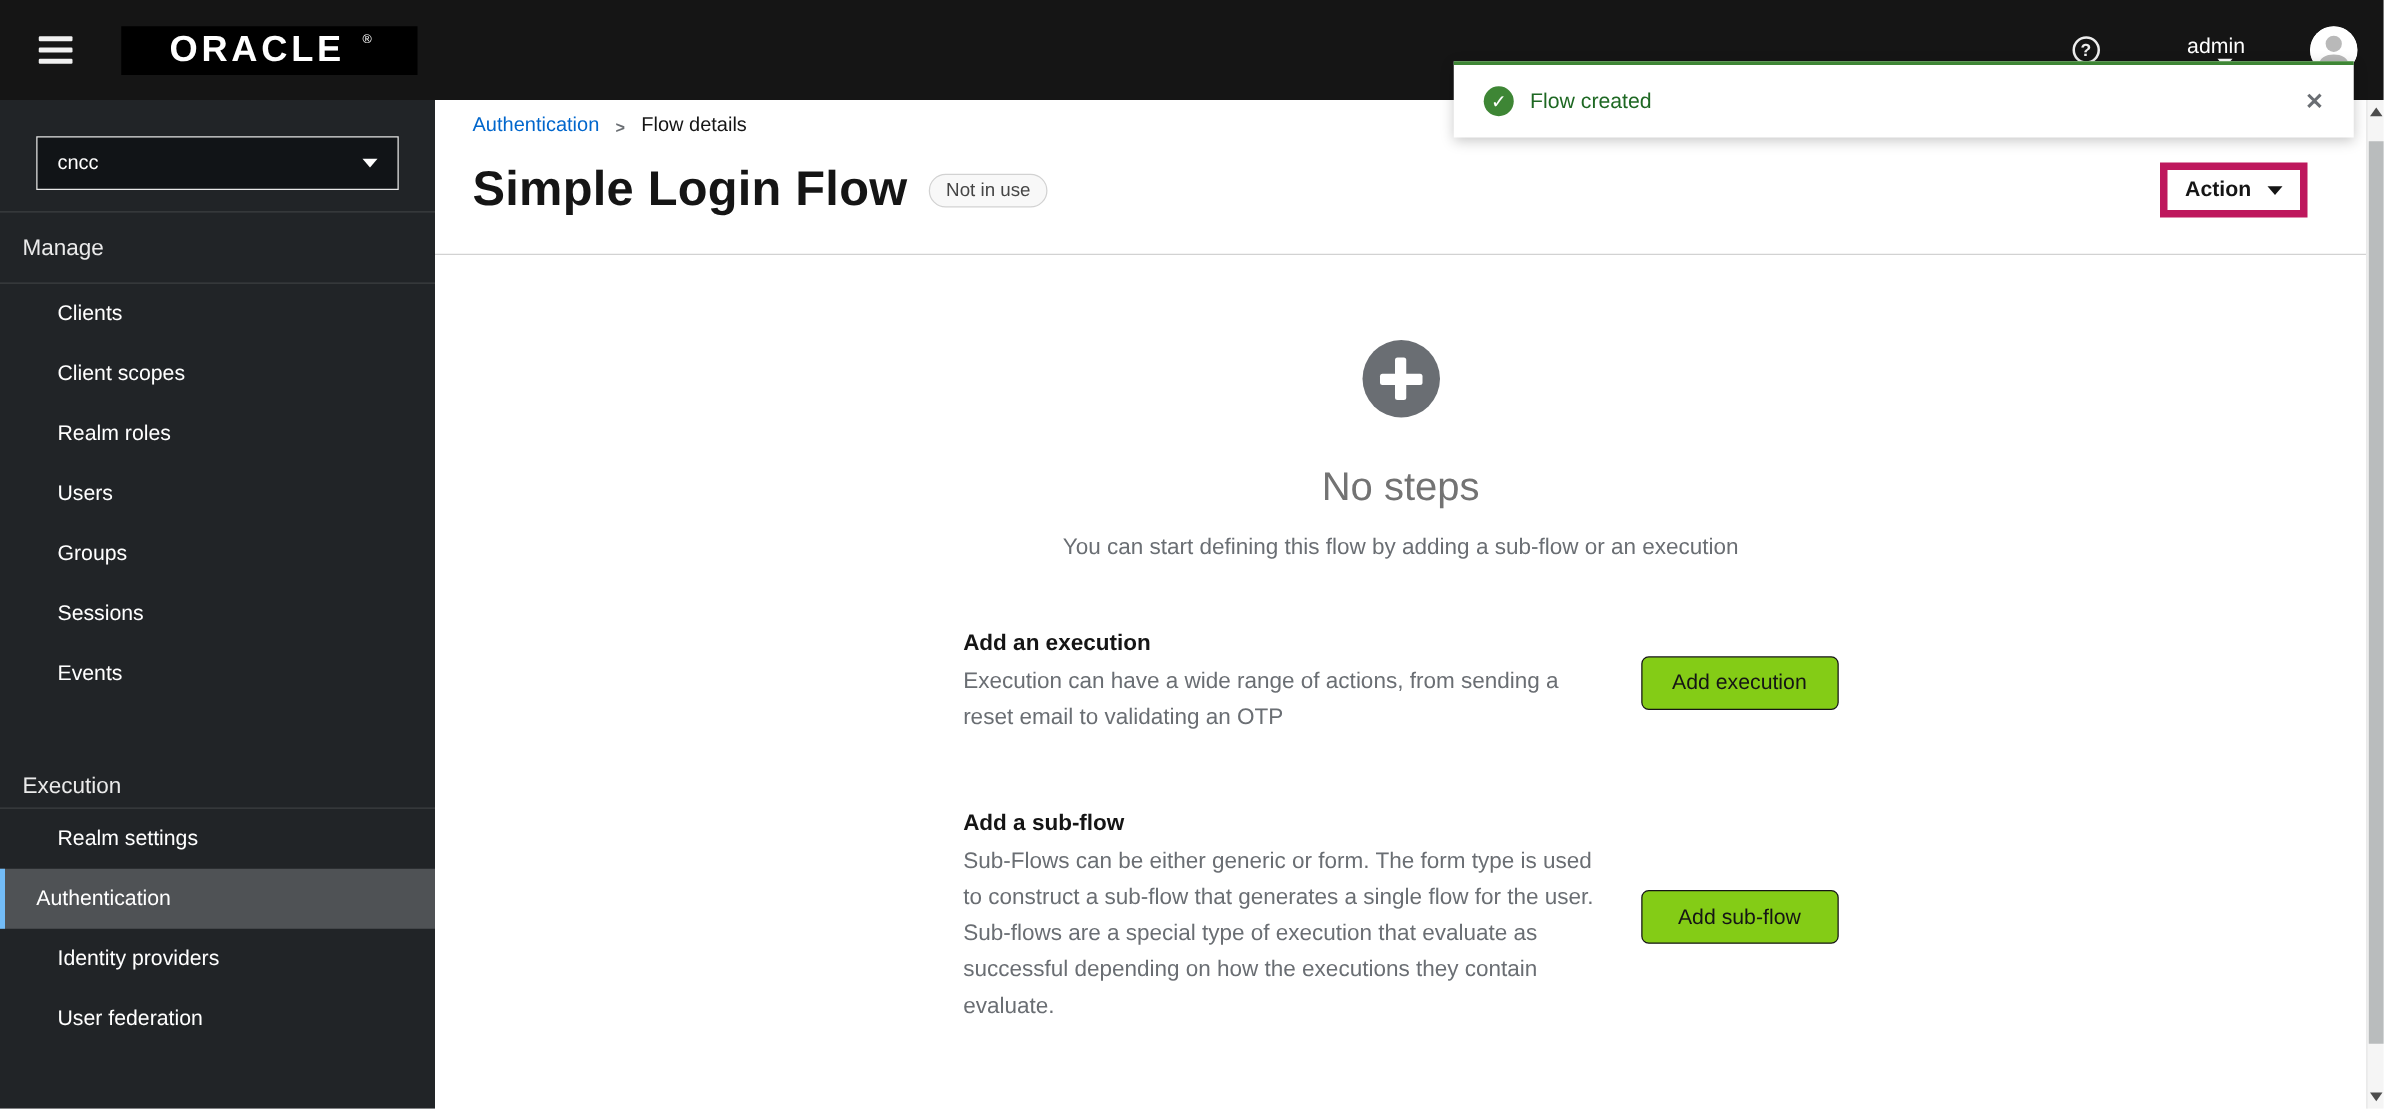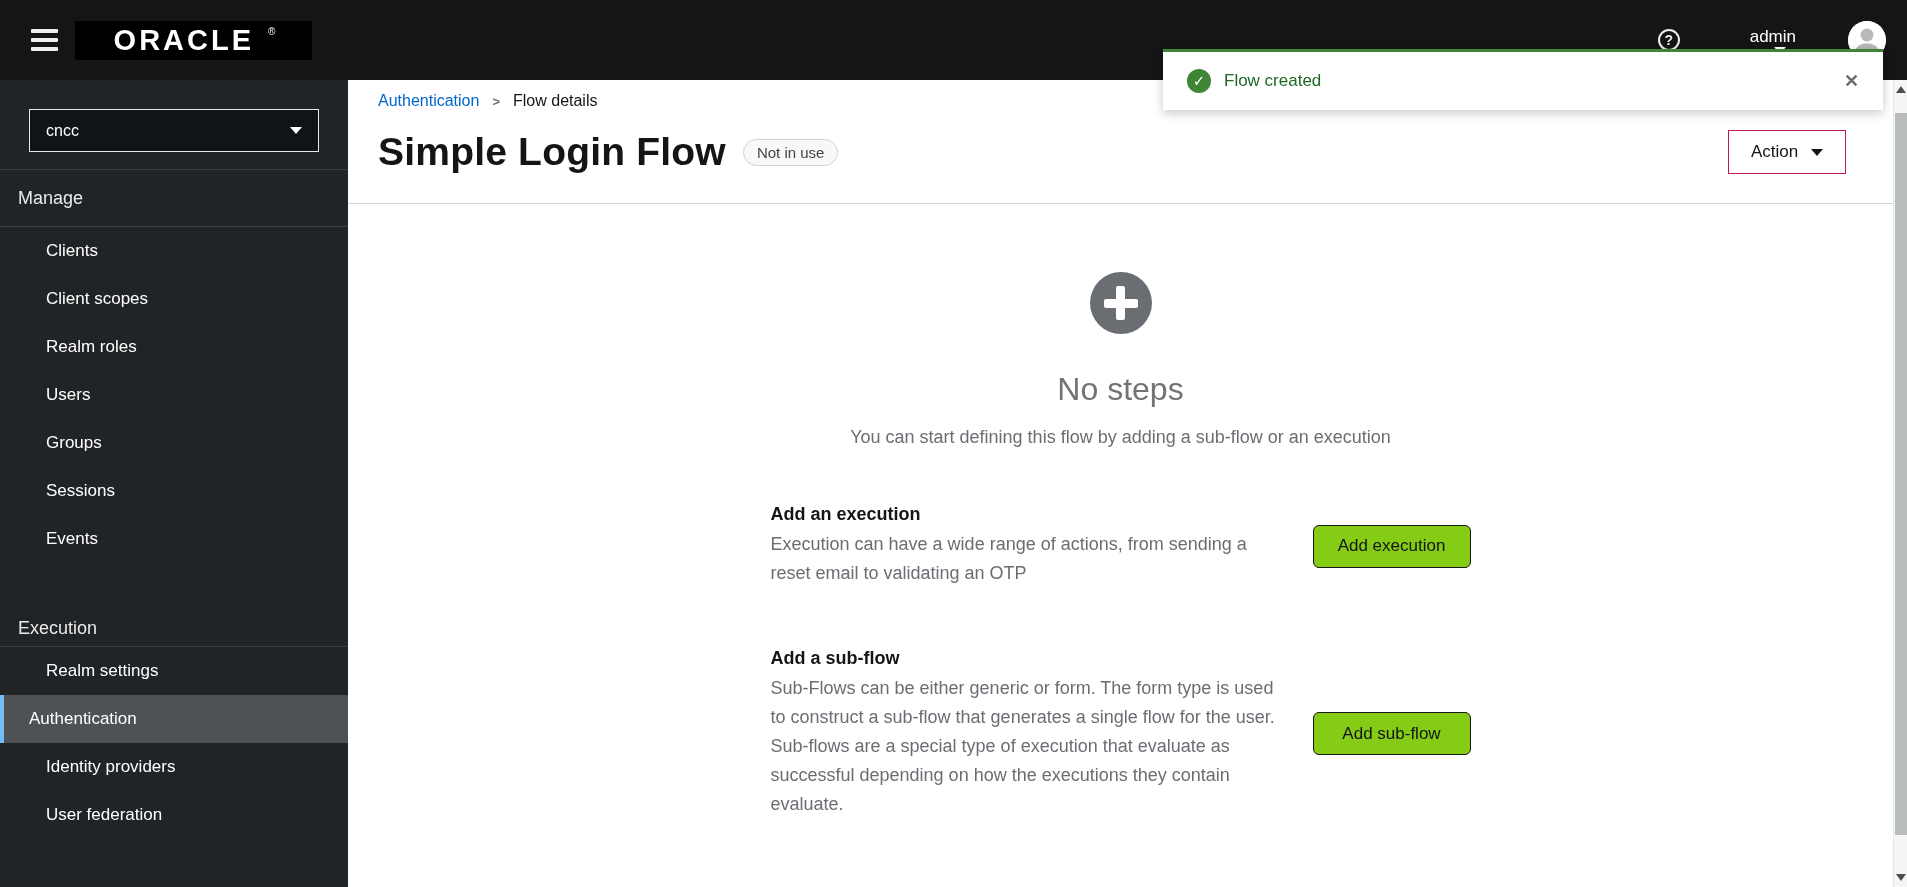--- a/index.html
+++ b/index.html
@@ -6,21 +6,21 @@
   html, body { width: 1907px; height: 887px; overflow: hidden; }
   body { font-family: "Liberation Sans", "DejaVu Sans", sans-serif; background: #fff; }
   .app { position: relative; width: 1907px; height: 887px; }
 
   
   .masthead { position: absolute; left: 0; top: 0; width: 1907px; height: 80px;
     background: #151515; display: flex; align-items: center; }
   .hamburger { margin-left: 31px; width: 27px; height: 22px; display: flex;
     flex-direction: column; justify-content: space-between; cursor: pointer; }
   .hamburger span { display: block; height: 4px; background: #f0f0f0; border-radius: 1px; }
-  .logo-box { margin-left: 17px; width: 237px; height: 39px; background: #000;
+  .logo-box { margin-left: 39px; width: 237px; height: 39px; background: #000;
     display: flex; align-items: center; justify-content: center; gap: 12px; }
   .logo-text { color: #fff; font-weight: 700; font-size: 29px; letter-spacing: 3px; }
   .logo-reg { color: #fff; font-size: 10px; vertical-align: top; position: relative; top: -9px; left: 2px; }
   .masthead-right { margin-left: auto; display: flex; align-items: center; }
   .help-circle { width: 22px; height: 22px; border: 2px solid #ededed; border-radius: 50%;
     color: #ededed; font-size: 14px; font-weight: 700; display: flex; align-items: center;
     justify-content: center; cursor: pointer; }
   .user-menu { display: flex; align-items: center; margin-left: 70px; cursor: pointer; flex-direction: column; }
   .username { color: #ffffff; font-size: 17px; }
   .caret { width: 0; height: 0; border-left: 6px solid transparent; border-right: 6px solid transparent;
@@ -50,23 +50,23 @@
   .breadcrumb { display: flex; align-items: center; gap: 13px; padding: 12px 0 0 30px; font-size: 16px; }
   .breadcrumb a { color: #0066cc; text-decoration: none; cursor: pointer; }
   .breadcrumb .sep { color: #6a6e73; font-size: 13px; font-weight: 700; }
   .breadcrumb .current { color: #151515; }
   .page-header { display: flex; align-items: center; padding: 20px 47px 0 30px; }
   .page-title { font-size: 39px; font-weight: 700; color: #151515; letter-spacing: 0.2px; }
   .status-badge { margin-left: 17px; height: 27px; display: flex; align-items: center;
     padding: 0 13px; border: 1px solid #d2d2d2; border-radius: 15px; background: #f8f8f8;
     color: #454545; font-size: 15px; }
   .action-btn { margin-left: auto; width: 118px; height: 44px; background: #fff;
-    border: 1px solid #be185d; display: flex; align-items: center; justify-content: center;
+    border: 6px solid #be185d; display: flex; align-items: center; justify-content: center;
     gap: 13px; font-size: 17px; color: #151515; cursor: pointer;
-    font-family: "Liberation Sans", sans-serif; }
+    font-family: "Liberation Sans", sans-serif; font-weight: bold; }
   .action-btn .caret { border-top-color: #151515; margin-left: 0; }
   .header-divider { margin-top: 29px; border: none; border-top: 1px solid #d2d2d2; }
 
   .empty-state { width: 700px; margin: 0 auto; display: flex; flex-direction: column; align-items: center; }
   .plus-circle { margin-top: 68px; width: 62px; height: 62px; border-radius: 50%;
     background: #6a6e73; position: relative; }
   .plus-circle i { position: absolute; background: #fff; border-radius: 2px; }
   .plus-circle i.h { left: 14px; top: 26.5px; width: 34px; height: 9px; }
   .plus-circle i.v { left: 26.5px; top: 14px; width: 9px; height: 34px; }
   .empty-title { margin-top: 37px; font-size: 32px; font-weight: 500; color: #737373; }

